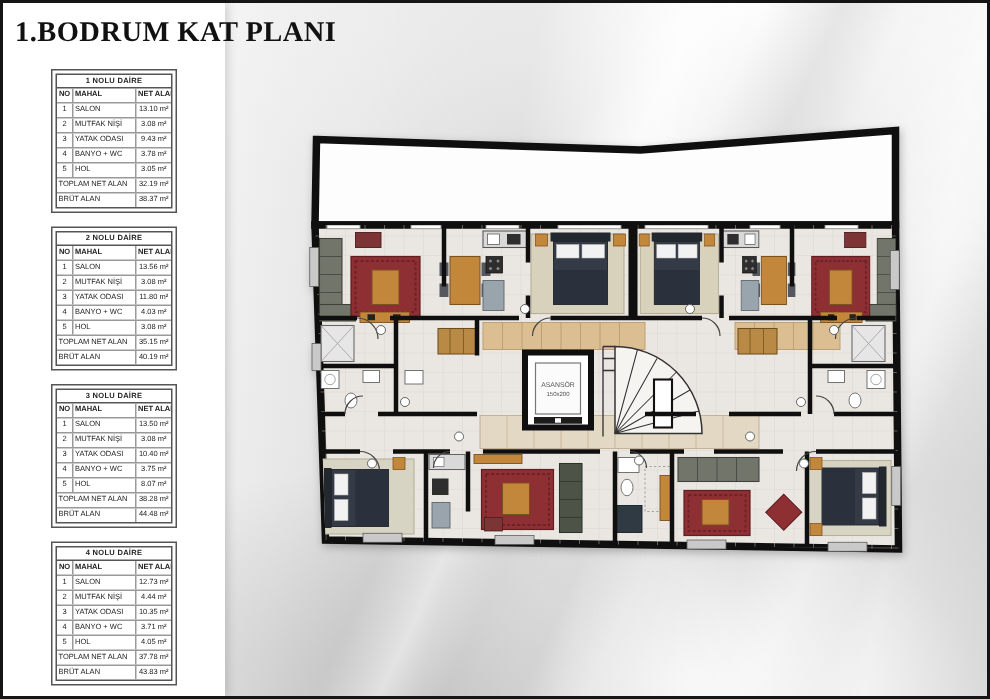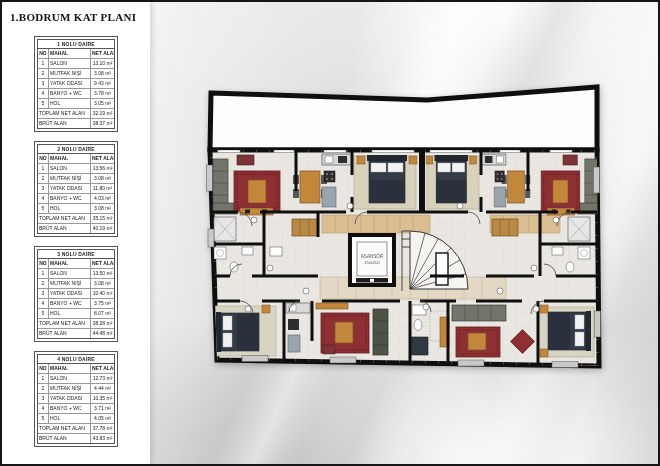--- a/index.html
+++ b/index.html
@@ -12,21 +12,21 @@
       radial-gradient(70% 45% at 60% 98%, rgba(255,255,255,.85), transparent 55%),
       radial-gradient(90% 60% at 90% 70%, rgba(150,150,150,.20), transparent 60%),
       radial-gradient(110% 70% at 70% 0%, rgba(255,255,255,.9), transparent 65%),
       linear-gradient(100deg,#f4f4f4 0%,#e6e6e6 18%,#d0d0d0 36%,#efefef 52%,#d8d8d8 70%,#f0f0f0 86%,#dcdcdc 100%);}
   .backdrop::after{content:"";position:absolute;inset:0;
     background:linear-gradient(115deg, transparent 38%, rgba(255,255,255,.55) 44%, transparent 50%,
                rgba(90,90,90,.10) 57%, transparent 63%, rgba(255,255,255,.4) 78%, transparent 84%);}
   
   .left-panel{position:absolute;left:0;top:0;width:148px;height:100%;background:#fff;z-index:3;
     box-shadow:2px 0 6px rgba(0,0,0,.15);}
-  .page-title{font-family:"Liberation Serif",serif;font-weight:600;font-size:11px;color:#111;
+  .page-title{font-family:"Liberation Serif",serif;font-weight:600;font-size:19px;color:#111;
     margin:9px 6px 13px 8px;letter-spacing:.3px;white-space:nowrap;}
   
   .area-table{width:78px;margin:0 auto 9px auto;border:1px solid #555;padding:2px;background:#fff;}
   .tin{border:1px solid #555;color:#222;}
   .tname{font-size:5px;height:8px;line-height:8px;text-align:center;font-weight:bold;
     border-bottom:1px solid #555;letter-spacing:.2px;}
   .trow{display:grid;grid-template-columns:11px 1fr 23px;border-bottom:1px solid #999;}
   .tin .trow:last-child{border-bottom:none;}
   .c{border-right:1px solid #999;padding:0 1px;height:9px;line-height:9px;font-size:5px;
      overflow:hidden;white-space:nowrap;text-align:left;}

